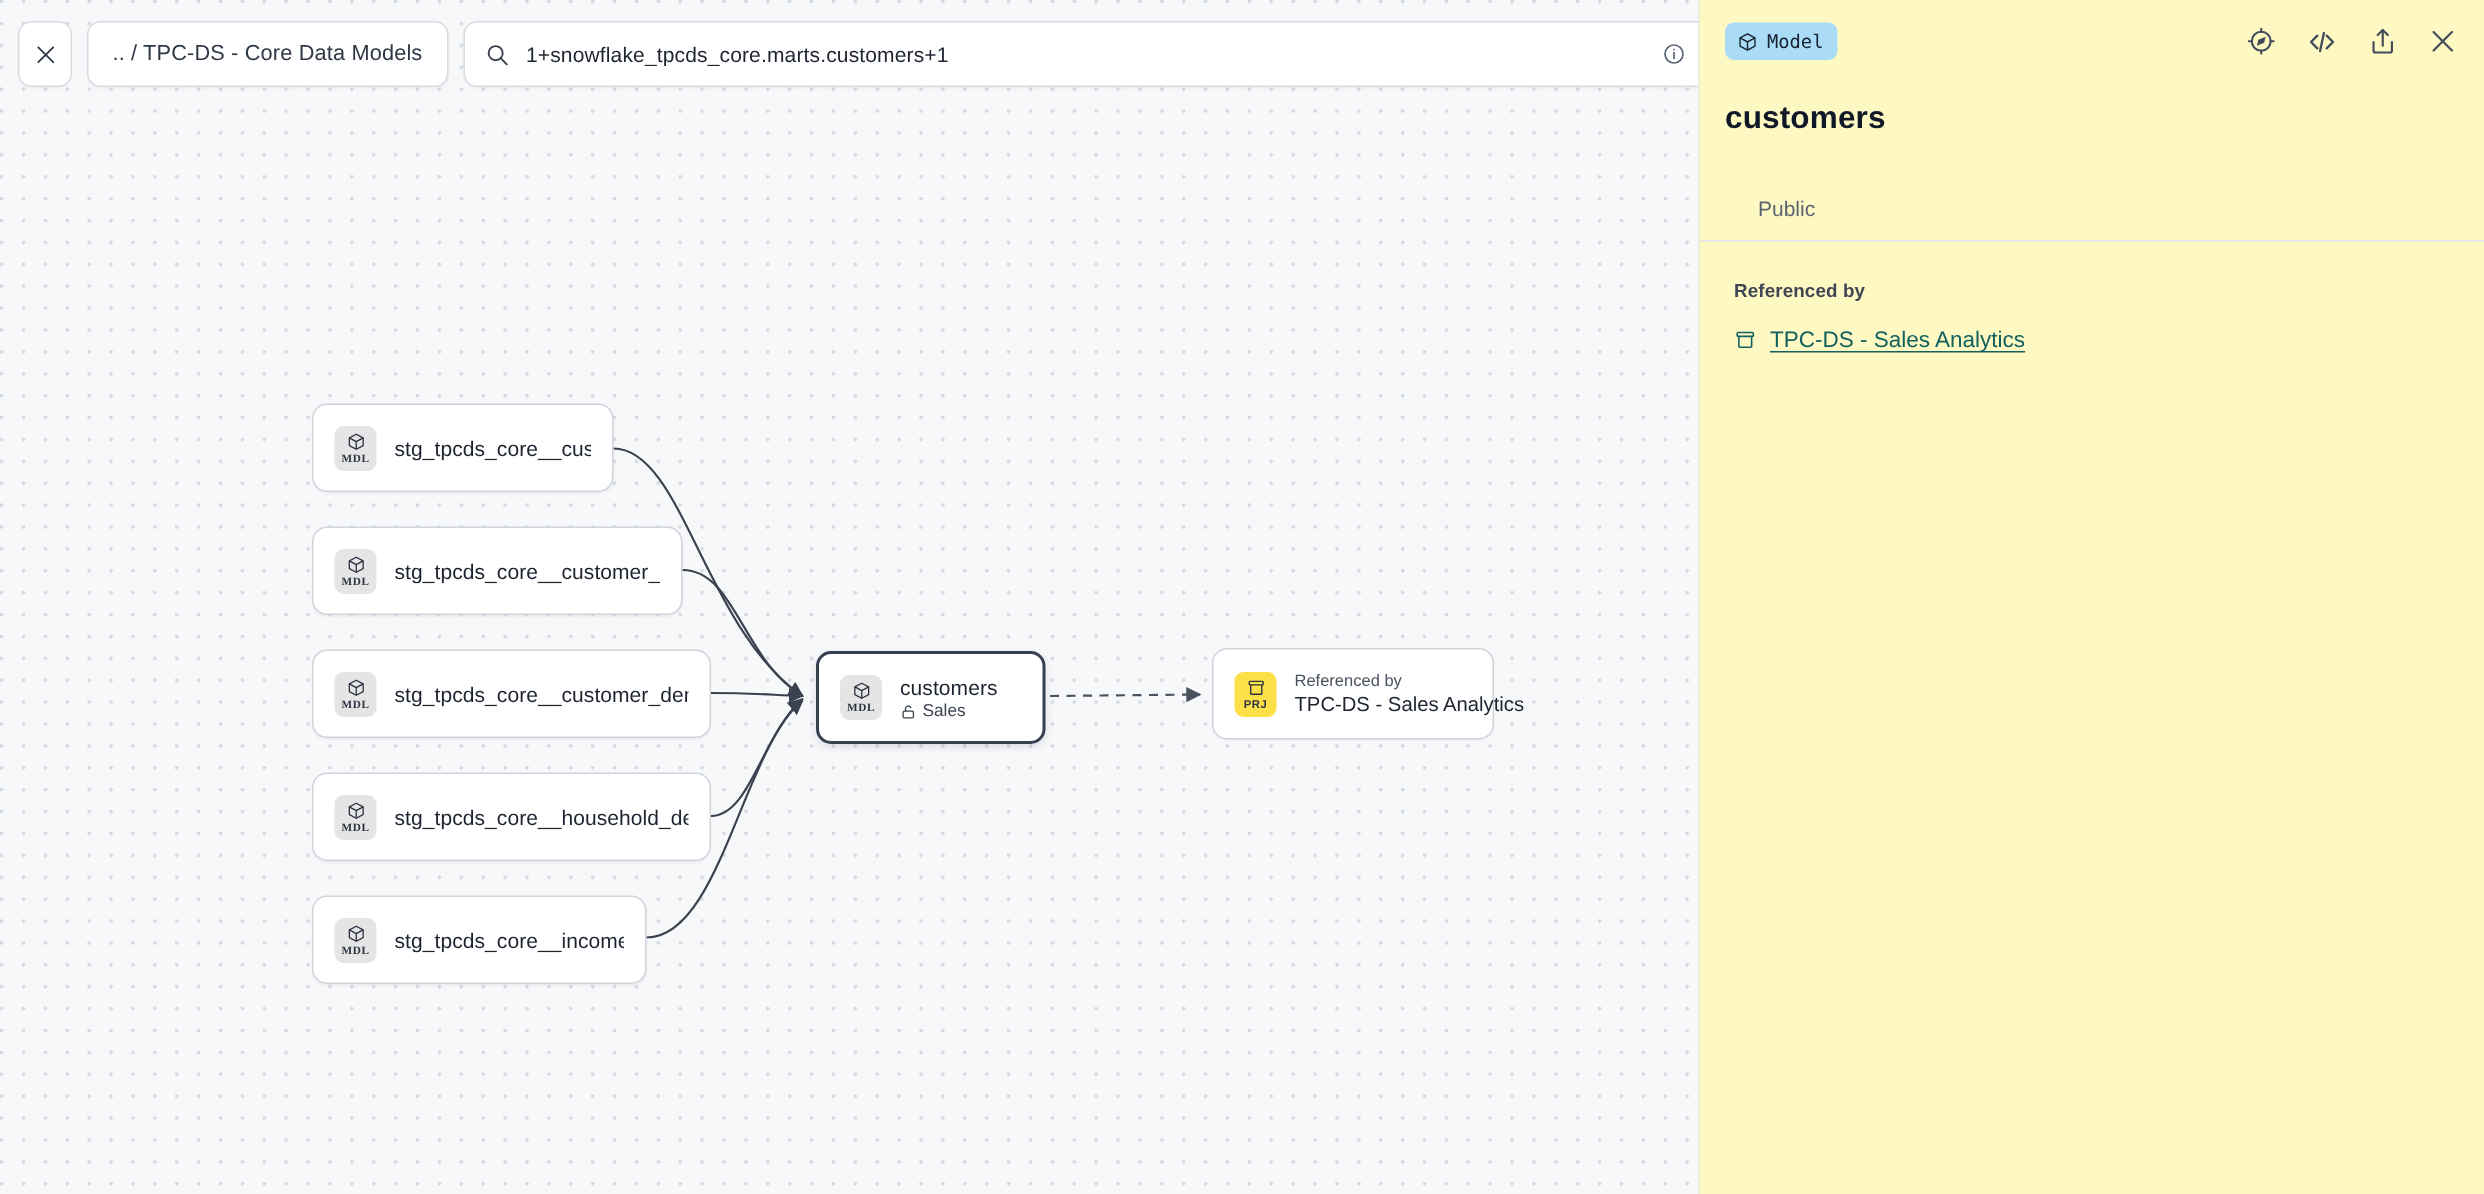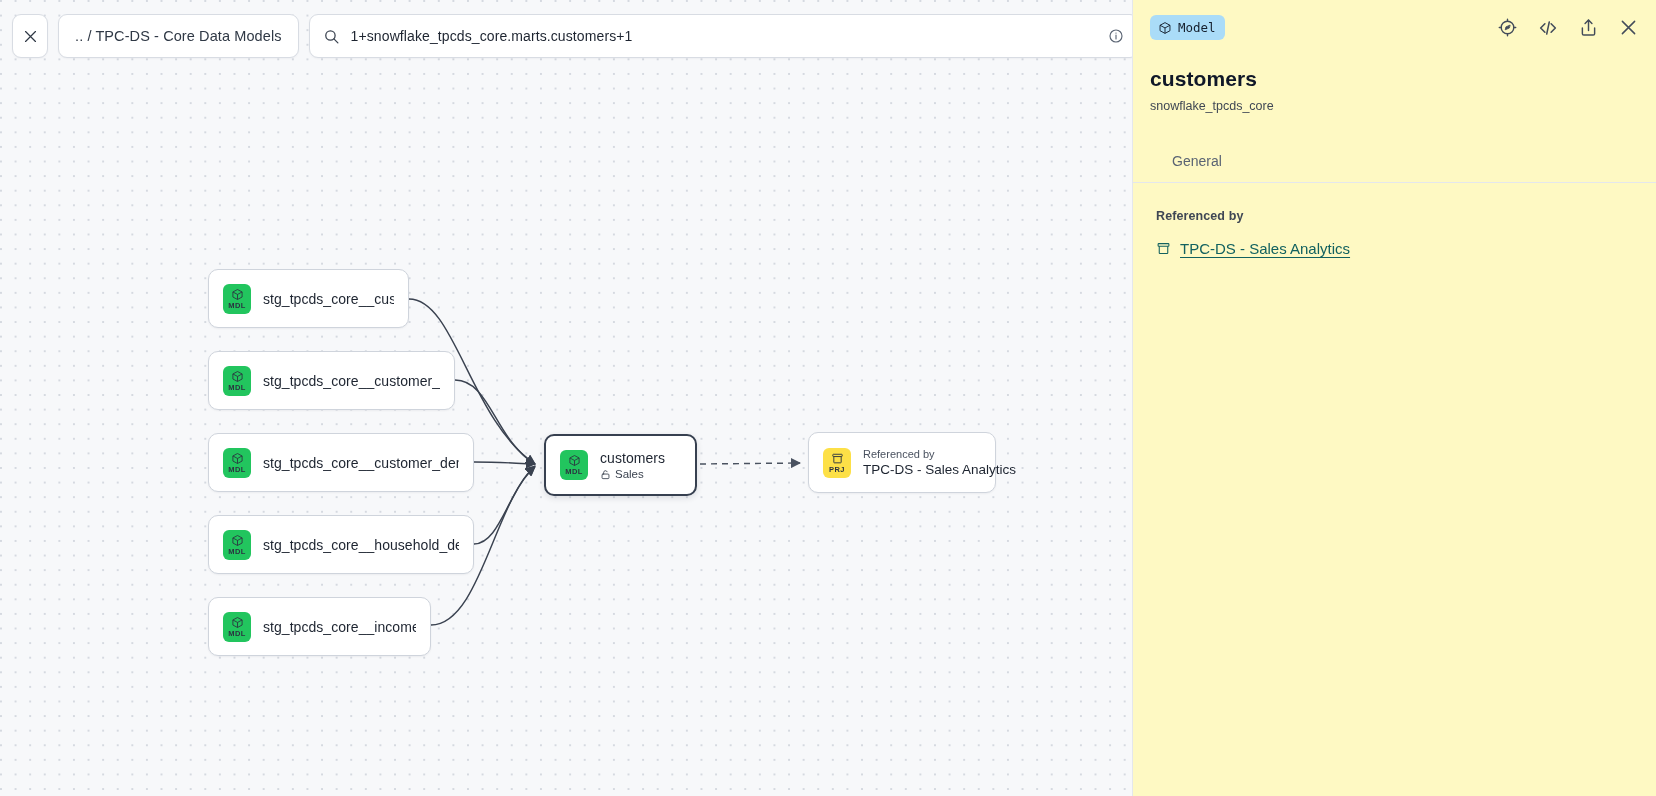--- a/index.html
+++ b/index.html
@@ -104,21 +104,21 @@
     width: 28px; height: 30px;
     border-radius: 6px;
     flex: 0 0 auto;
     display: flex;
     flex-direction: column;
     align-items: center;
     justify-content: center;
     gap: 0px;
     margin-right: 12px;
   }
-  .badge.mdl { background: #22c55e; }
+  .badge.mdl { background: #e5e5e5; font-family: Liberation Serif, serif; }
   .badge.prj { background: #fde047; align-items: center; }
   .badge .bico { height: 13px; display: flex; align-items: center; }
   .badge .btxt {
     font-size: 7.5px;
     font-weight: 700;
     letter-spacing: .4px;
     color: #2b3340;
     line-height: 9px;
   }
   .node-body { min-width: 0; }
@@ -474,26 +474,25 @@
         <span class="pa">
           <svg width="21" height="21" viewBox="0 0 24 24" fill="none" stroke="#434c5a" stroke-width="1.7" stroke-linecap="round">
             <path d="M5 5 L19 19 M19 5 L5 19"></path>
           </svg>
         </span>
       </span>
     </div>
 
     <div id="panel-head">
       <div id="panel-title">customers</div>
-      <div id="panel-subtitle">snowflake_tpcds_core</div>
     </div>
 
     <div id="tabs">
       <div class="tab">
-        <span>General</span>
+        <span>Public</span>
       </div>
     </div>
 
     <div id="panel-content">
       <div id="ref-label">Referenced by</div>
       <div id="ref-link-row">
         <span class="ico">
           <svg width="15" height="15" viewBox="0 0 24 24" fill="none" stroke="#12615f" stroke-width="1.7" stroke-linejoin="round">
             <rect x="3.4" y="4.2" width="17.2" height="4.2" rx="1"></rect>
             <path d="M5.2 8.4 V19 a1 1 0 0 0 1 1 h11.6 a1 1 0 0 0 1-1 V8.4"></path>

